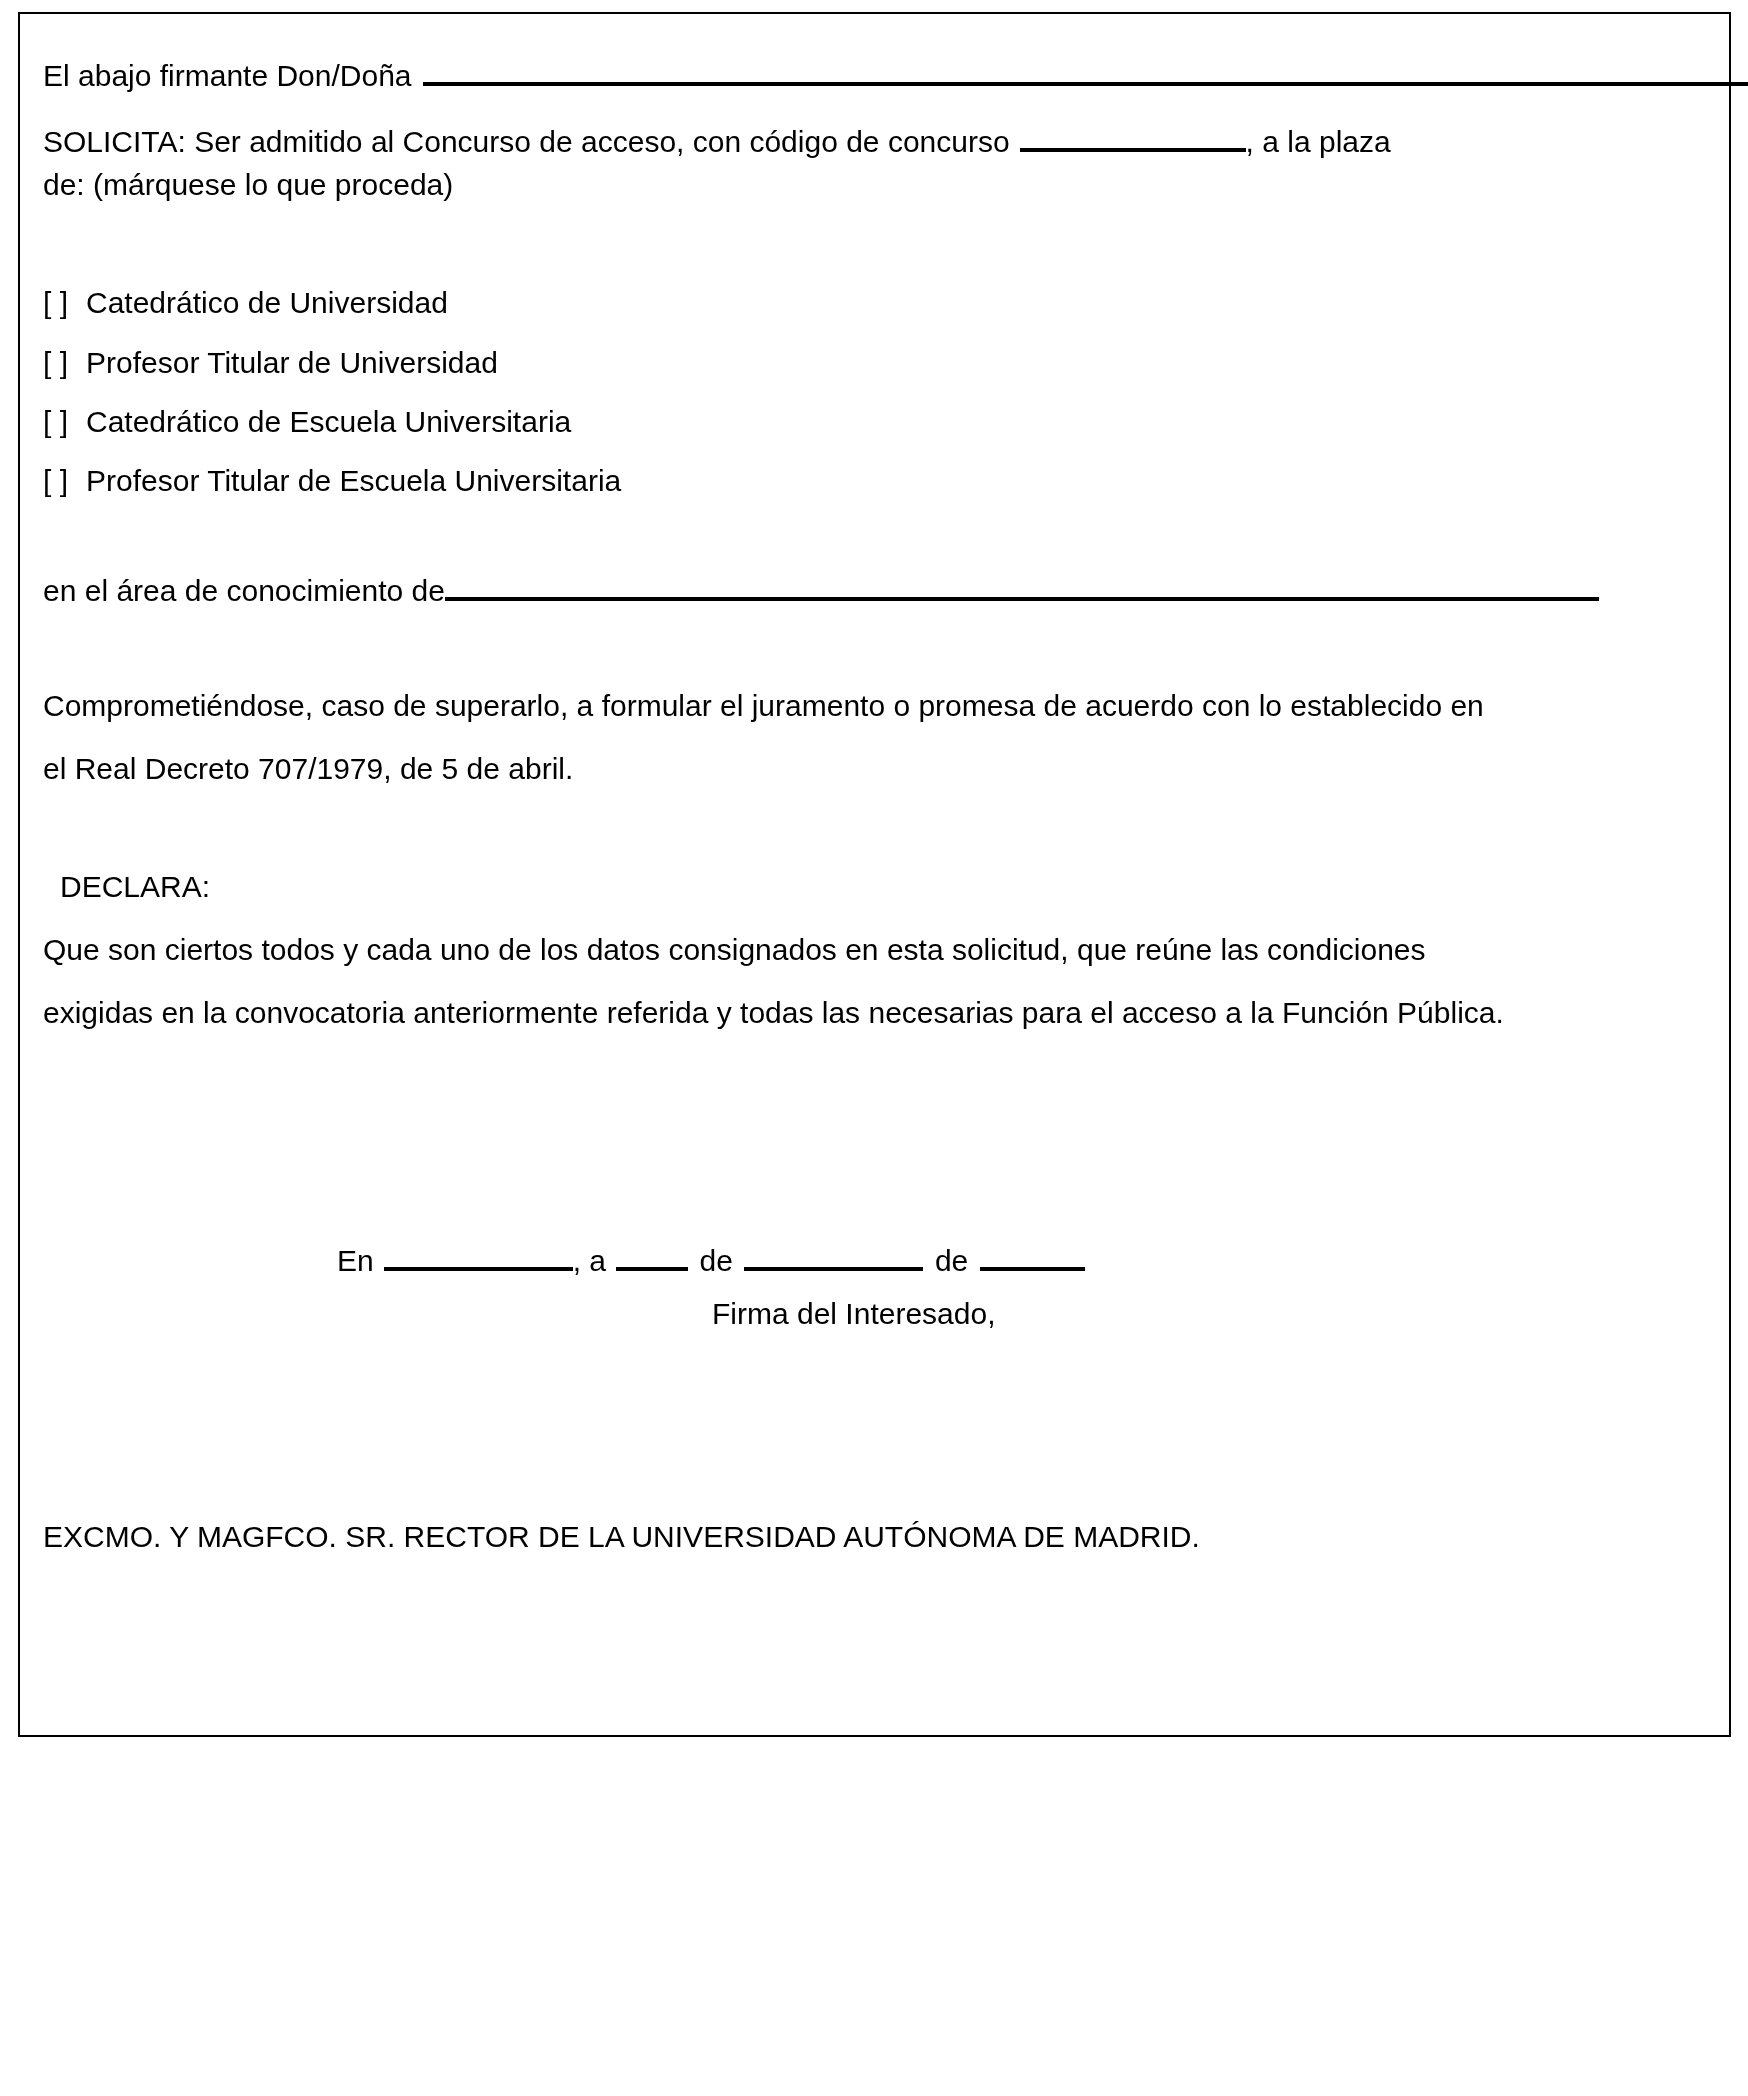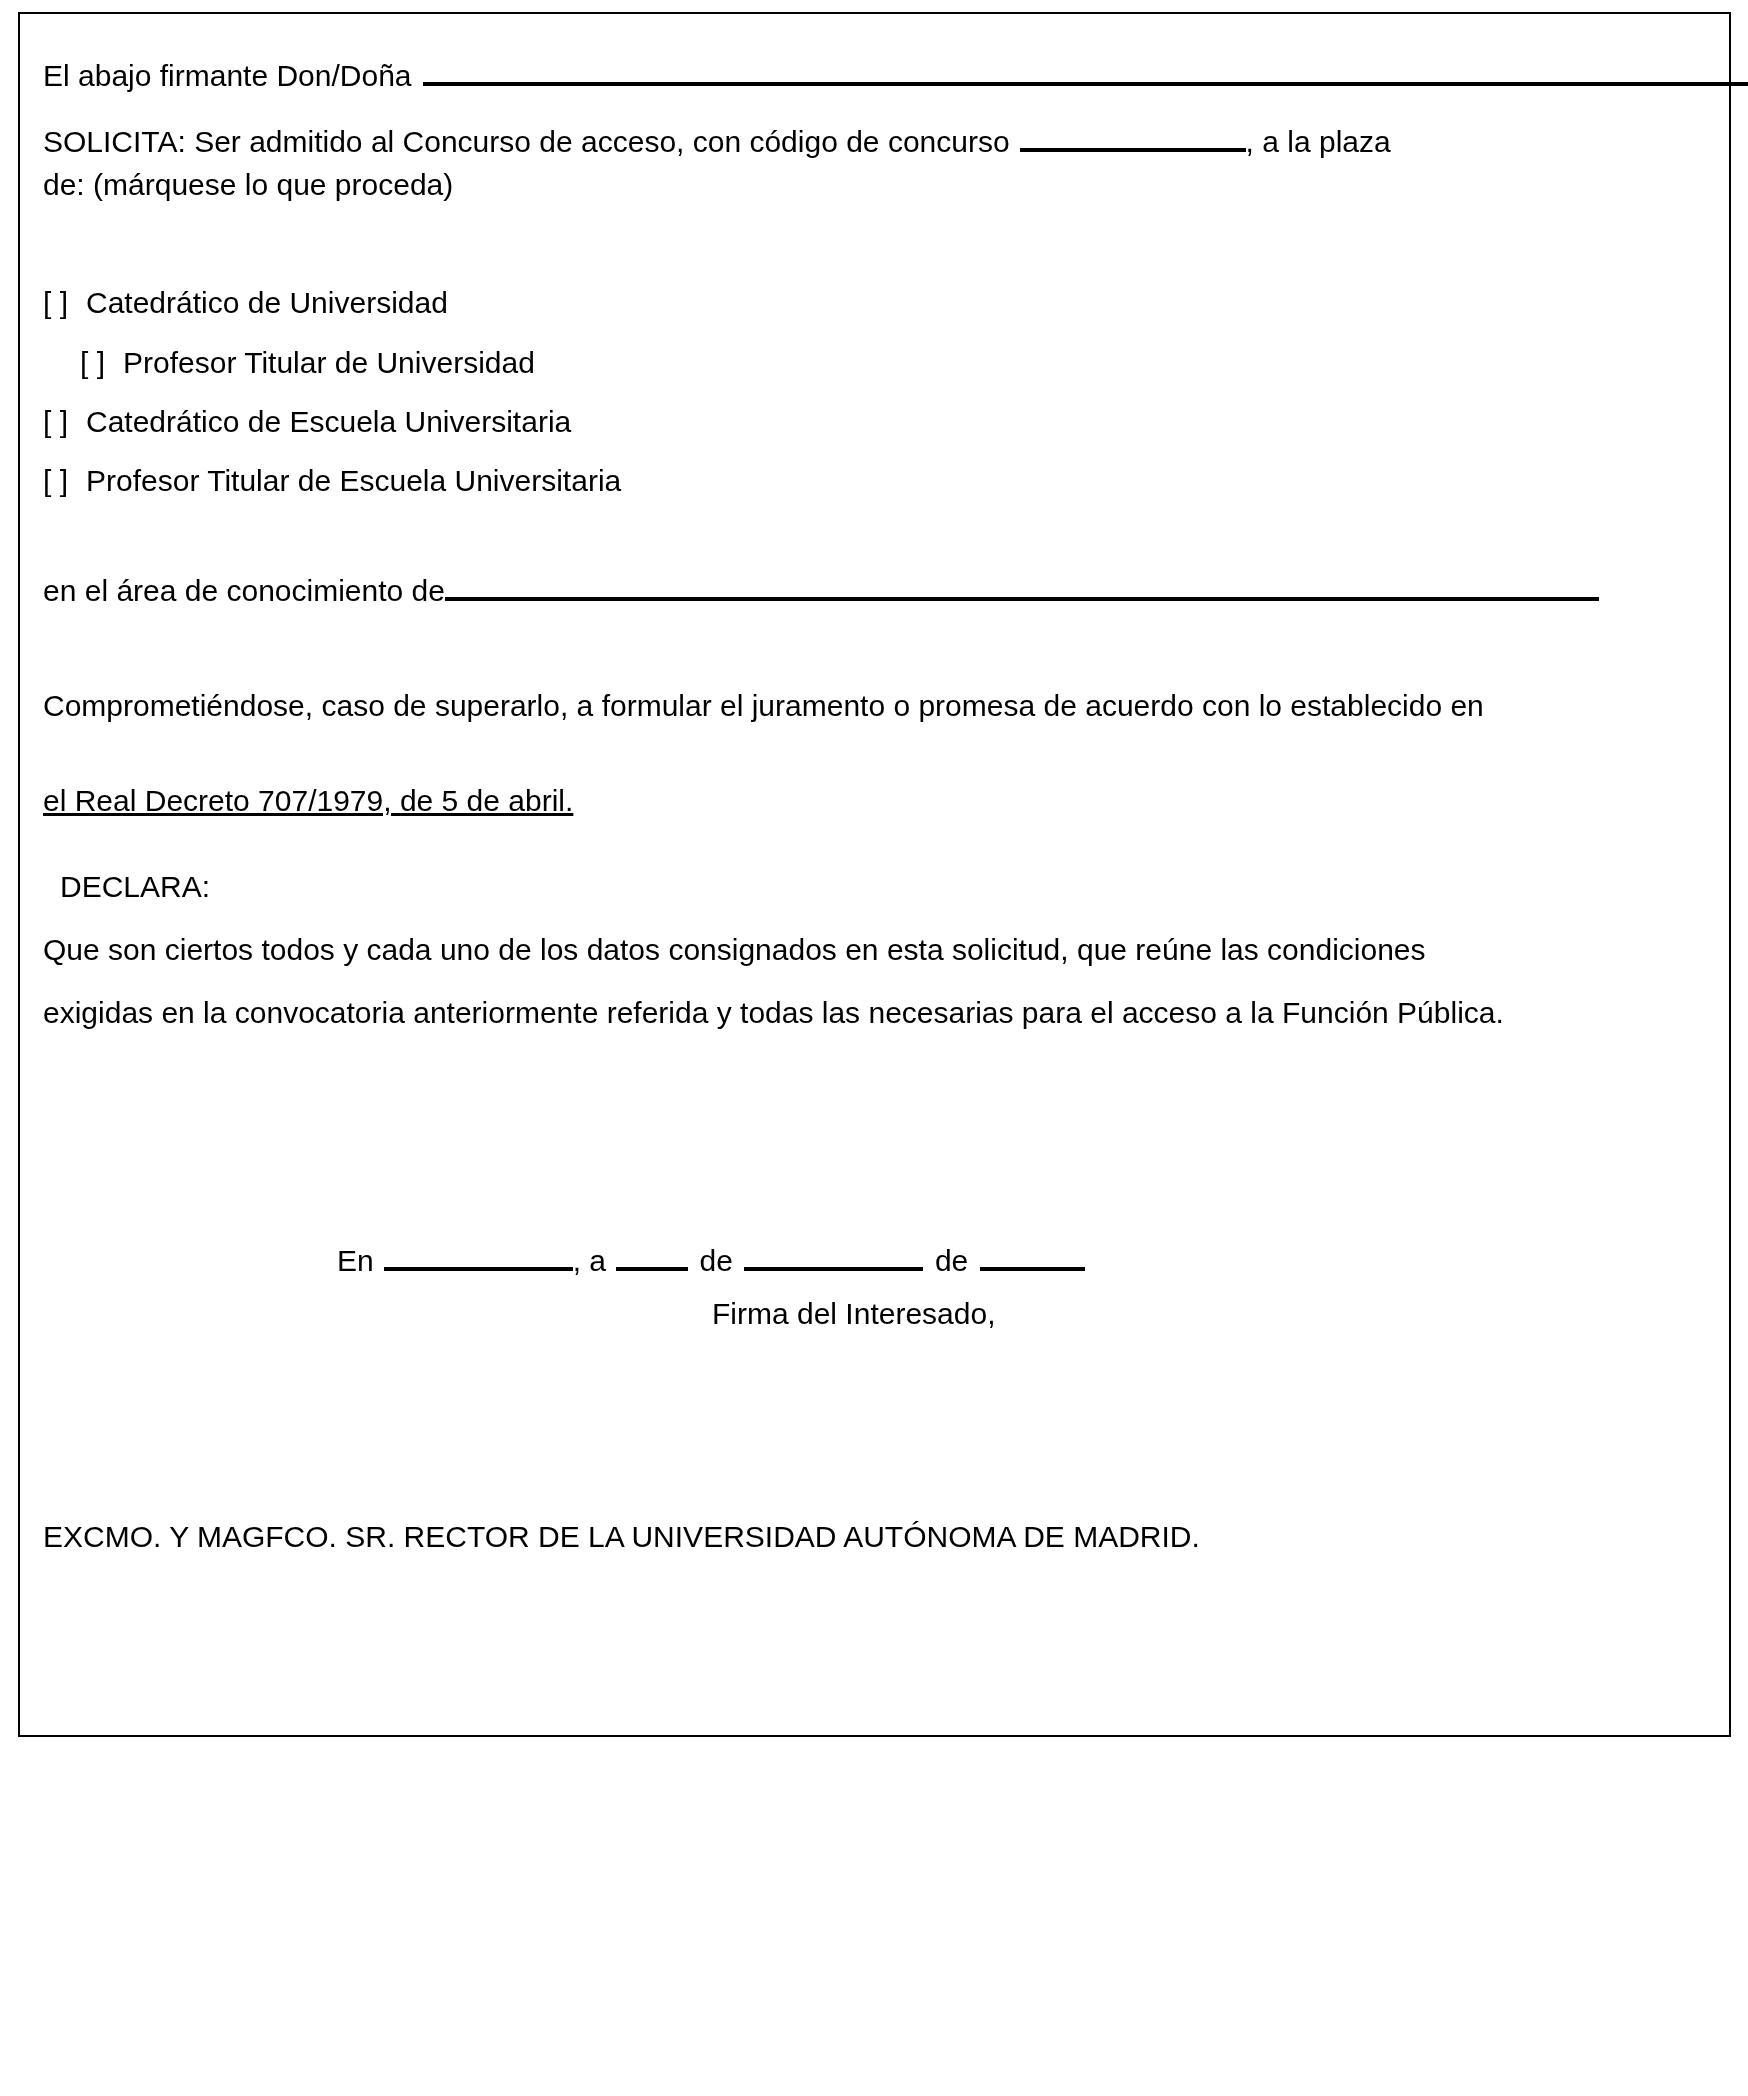--- a/index.html
+++ b/index.html
@@ -81,36 +81,36 @@
     </div>
 
     <div class="line" style="left:23px; top:109px;">
       <span>SOLICITA: Ser admitido al Concurso de acceso, con código de concurso</span><span class="blank" style="width:226px; margin-left:10px;"></span><span>, a la plaza</span>
     </div>
     <div class="line" style="left:23px; top:156px;">de: (márquese lo que proceda)</div>
 
     <div class="line" style="left:23px; top:274px;">
       <span class="bracket">[   ]</span><span>Catedrático de Universidad</span>
     </div>
-    <div class="line" style="left:23px; top:334px;margin-left:37px;">
+    <div class="line" style="left:23px; top:334px;">
       <span class="bracket">[   ]</span><span>Profesor Titular de Universidad</span>
     </div>
     <div class="line" style="left:23px; top:393px;">
       <span class="bracket">[   ]</span><span>Catedrático de Escuela Universitaria</span>
     </div>
     <div class="line" style="left:23px; top:558px;">
       <span>en el área de conocimiento de</span><span class="blank-tight" style="width:1154px;"></span>
     </div>
 
     <div class="line" style="left:23px; top:452px;">
       <span class="bracket">[   ]</span><span>Profesor Titular de Escuela Universitaria</span>
     </div>
 
     <div class="para" style="left:23px; top:677px;">Comprometiéndose, caso de superarlo, a formular el juramento o promesa de acuerdo con lo establecido en</div>
-    <div class="para" style="left:23px; top:772px;text-decoration:underline;">el Real Decreto 707/1979, de 5 de abril.</div>
+    <div class="para" style="left:23px; top:740px;">el Real Decreto 707/1979, de 5 de abril.</div>
 
     <div class="para" style="left:23px; top:858px;margin-left:17px;">DECLARA:</div>
     <div class="para" style="left:23px; top:921px;">Que son ciertos todos y cada uno de los datos consignados en esta solicitud, que reúne las condiciones</div>
     <div class="para" style="left:23px; top:984px;">exigidas en la convocatoria anteriormente referida y todas las necesarias para el acceso a la Función Pública.</div>
 
     <div class="line" style="left:317px; top:1228px;">
       <span>En</span><span class="blank" style="width:189px; margin-left:10px;"></span><span>, a</span><span class="blank" style="width:72px; margin-left:10px;"></span><span style="margin-left:11.5px;">de</span><span class="blank" style="width:179px; margin-left:11.5px;"></span><span style="margin-left:11.5px;">de</span><span class="blank" style="width:105px; margin-left:11.5px;"></span>
     </div>
     <div class="line" style="left:692px; top:1285px;">Firma del Interesado,</div>
 

